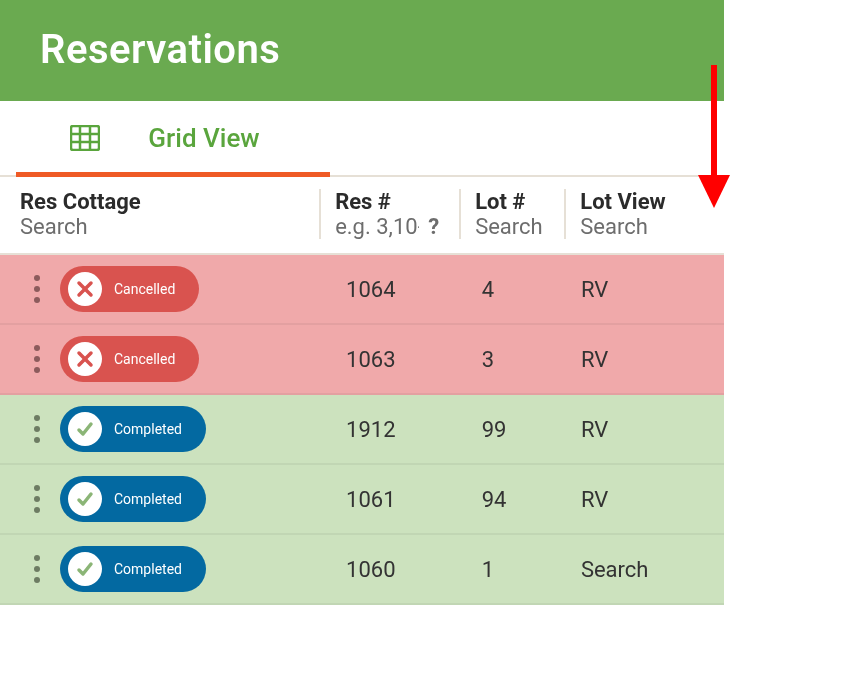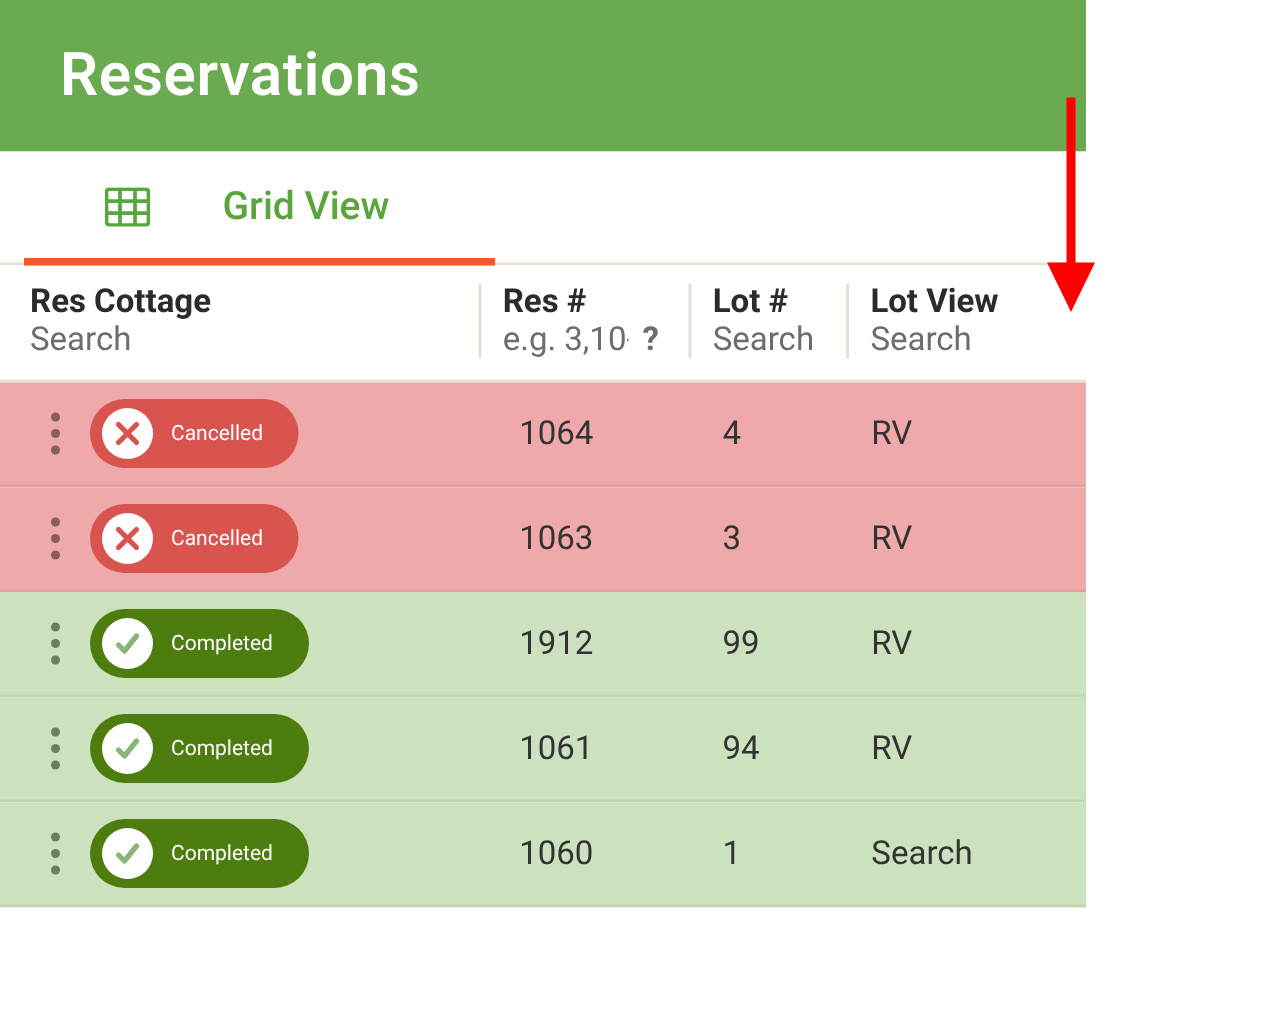--- a/index.html
+++ b/index.html
@@ -119,21 +119,21 @@
     display: inline-flex;
     align-items: center;
     gap: 12px;
     border-radius: 28px;
     padding: 6px 24px 6px 8px;
     color: #fff;
     font-size: 14px;
     font-weight: 400;
   }
   .badge.cancelled { background: #d9534f; }
-  .badge.completed { background: #4d7c0f; }
+  .badge.completed { background: #0369a1; }
   .badge-icon {
     width: 34px; height: 34px; border-radius: 50%;
     background: #fff;
     display: flex; align-items: center; justify-content: center;
   }
   .badge.cancelled .badge-icon svg { stroke: #d9534f; }
   .badge.completed .badge-icon svg { stroke: #8bb576; }
 
   
   .arrow {

